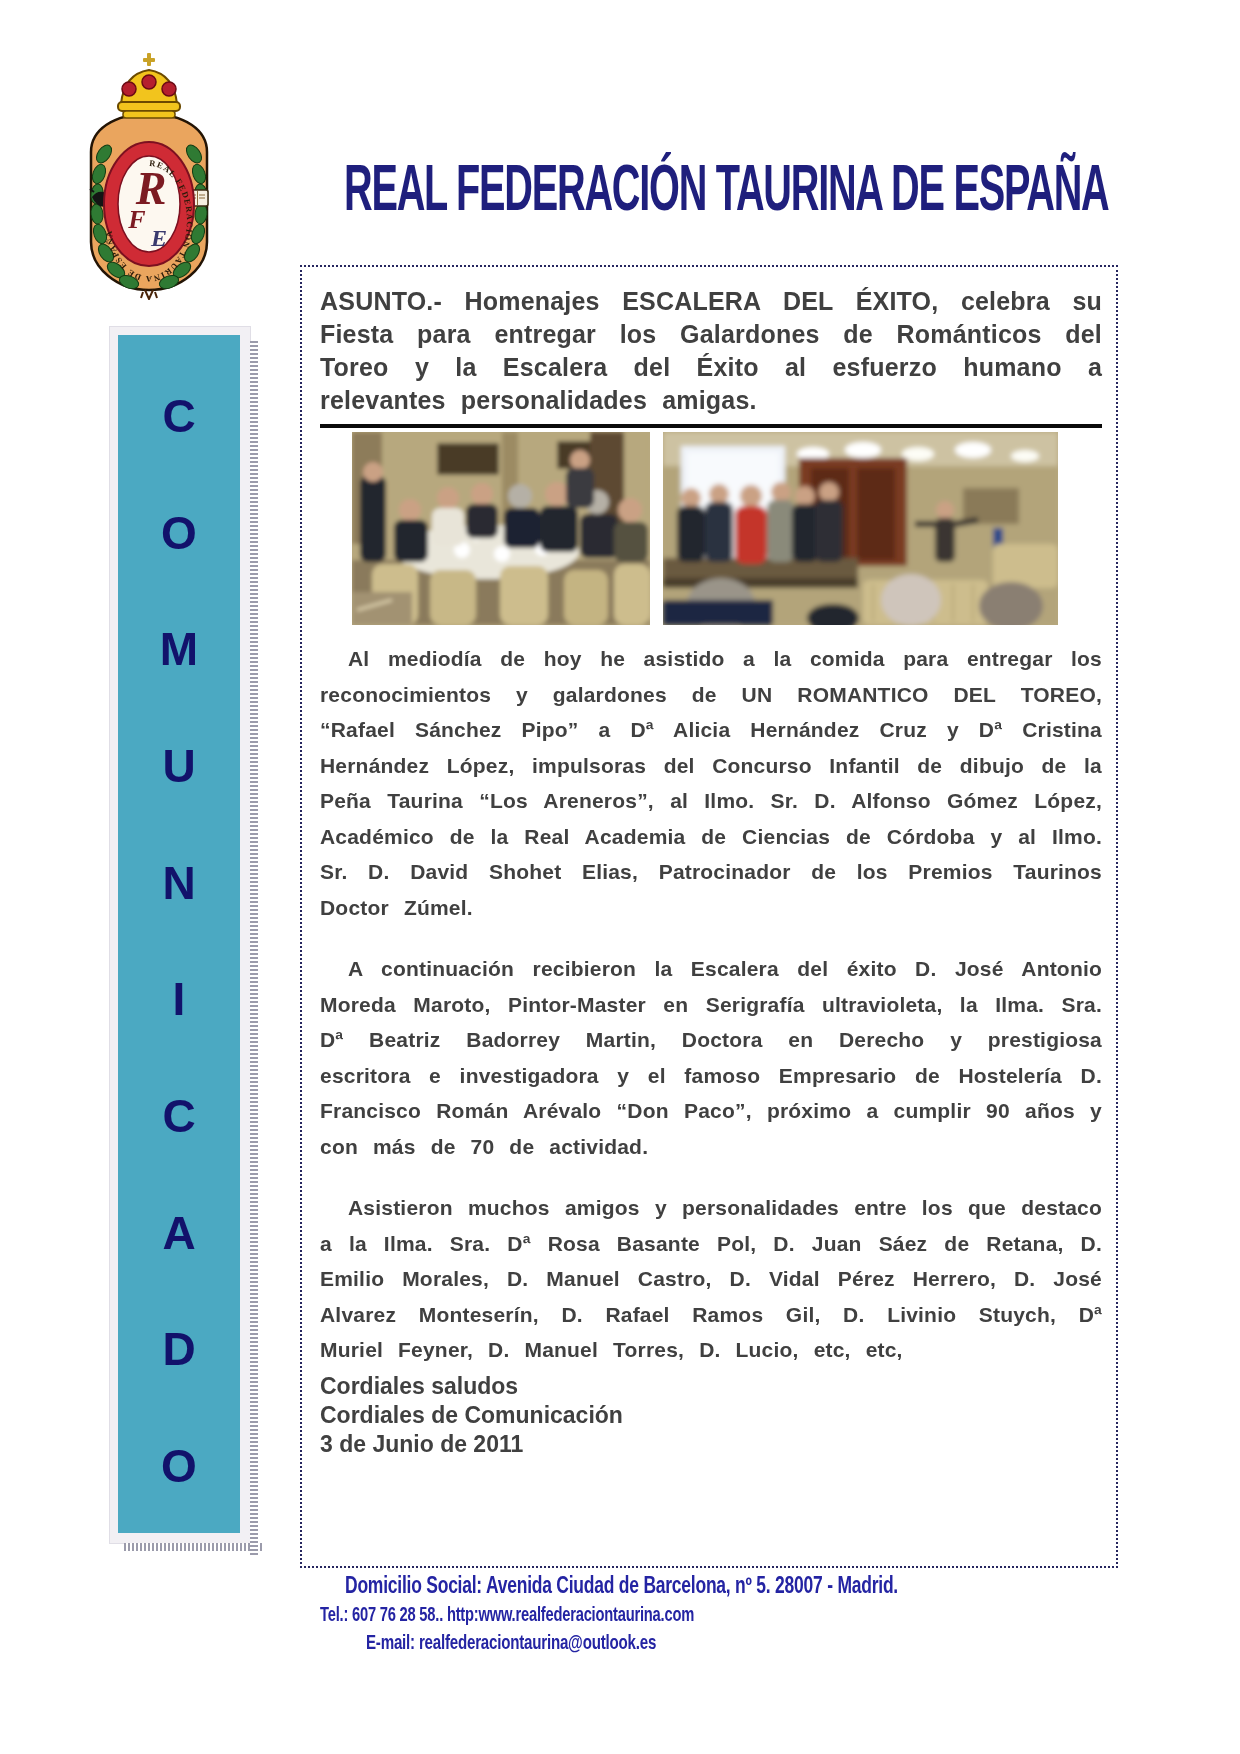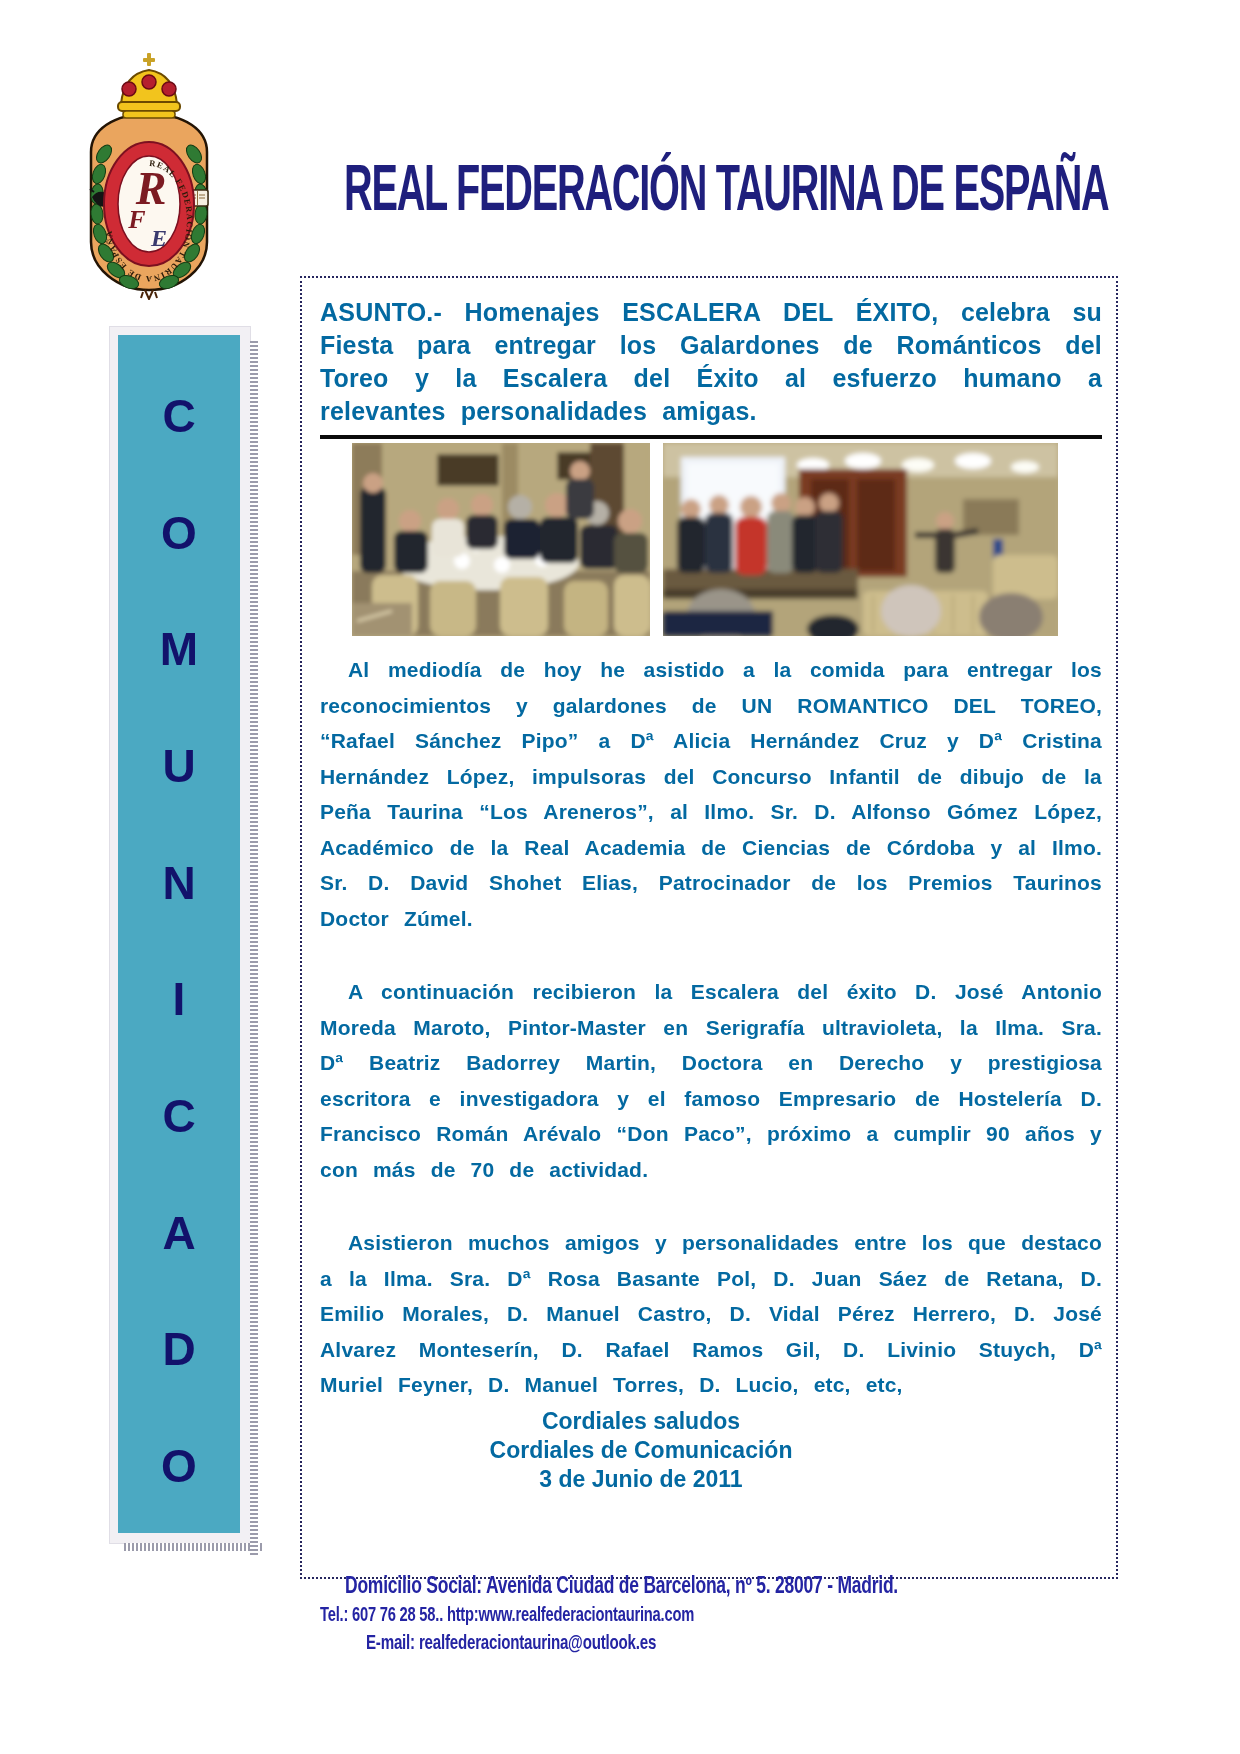--- a/index.html
+++ b/index.html
@@ -40,37 +40,37 @@
     display:flex;flex-direction:column;align-items:center;justify-content:space-between;
     padding:58px 0 44px;box-sizing:border-box;
   }
   .banner-letter{
     font-size:46px;font-weight:bold;line-height:46px;
     color:var(--letter-navy,#12126b);
   }
 
   
   .content-box{
-    position:absolute;left:300px;top:276px;width:818px;height:1303px;
+    position:absolute;left:300px;top:265px;width:818px;height:1303px;
     box-sizing:border-box;border:2px dotted var(--border-navy,#26265e);
-    padding:18px 14px 0 18px;overflow:hidden;color:#0369a1;
+    padding:18px 14px 0 18px;overflow:hidden;color:#404040;
   }
   .subject{
     margin:0;font-size:25px;line-height:33px;font-weight:bold;
     text-align:justify;letter-spacing:.2px;word-spacing:8px;
   }
   .rule{border:0;border-top:4px solid #0a0a0a;margin:7px 0 4px;}
   .photos{display:flex;gap:13px;margin:2px 0 0 32px;}
   .photo{display:block;background:#b7a87e;}
   p.body{
     margin:16px 0 0;font-size:21px;line-height:35.5px;font-weight:bold;
     text-align:justify;letter-spacing:.2px;word-spacing:9px;text-indent:28px;
   }
-  p.body.sp{margin-top:38px;}
-  .closing{margin:4px 140px 0 0;text-align:center;}
+  p.body.sp{margin-top:26px;}
+  .closing{margin:4px 140px 0 0;text-align:left;}
   .closing div{font-size:23px;line-height:29px;font-weight:bold;}
 
   
   .f-line{
     position:absolute;white-space:nowrap;font-weight:bold;
     color:var(--footer-blue,#2424a3);transform-origin:0 0;letter-spacing:-.3px;
   }
   .f1{left:345px;top:1572px;font-size:23px;transform:scaleX(.76);}
   .f2{left:320px;top:1602px;font-size:21px;transform:scaleX(.70);}
   .f3{left:366px;top:1630px;font-size:21px;transform:scaleX(.72);}

